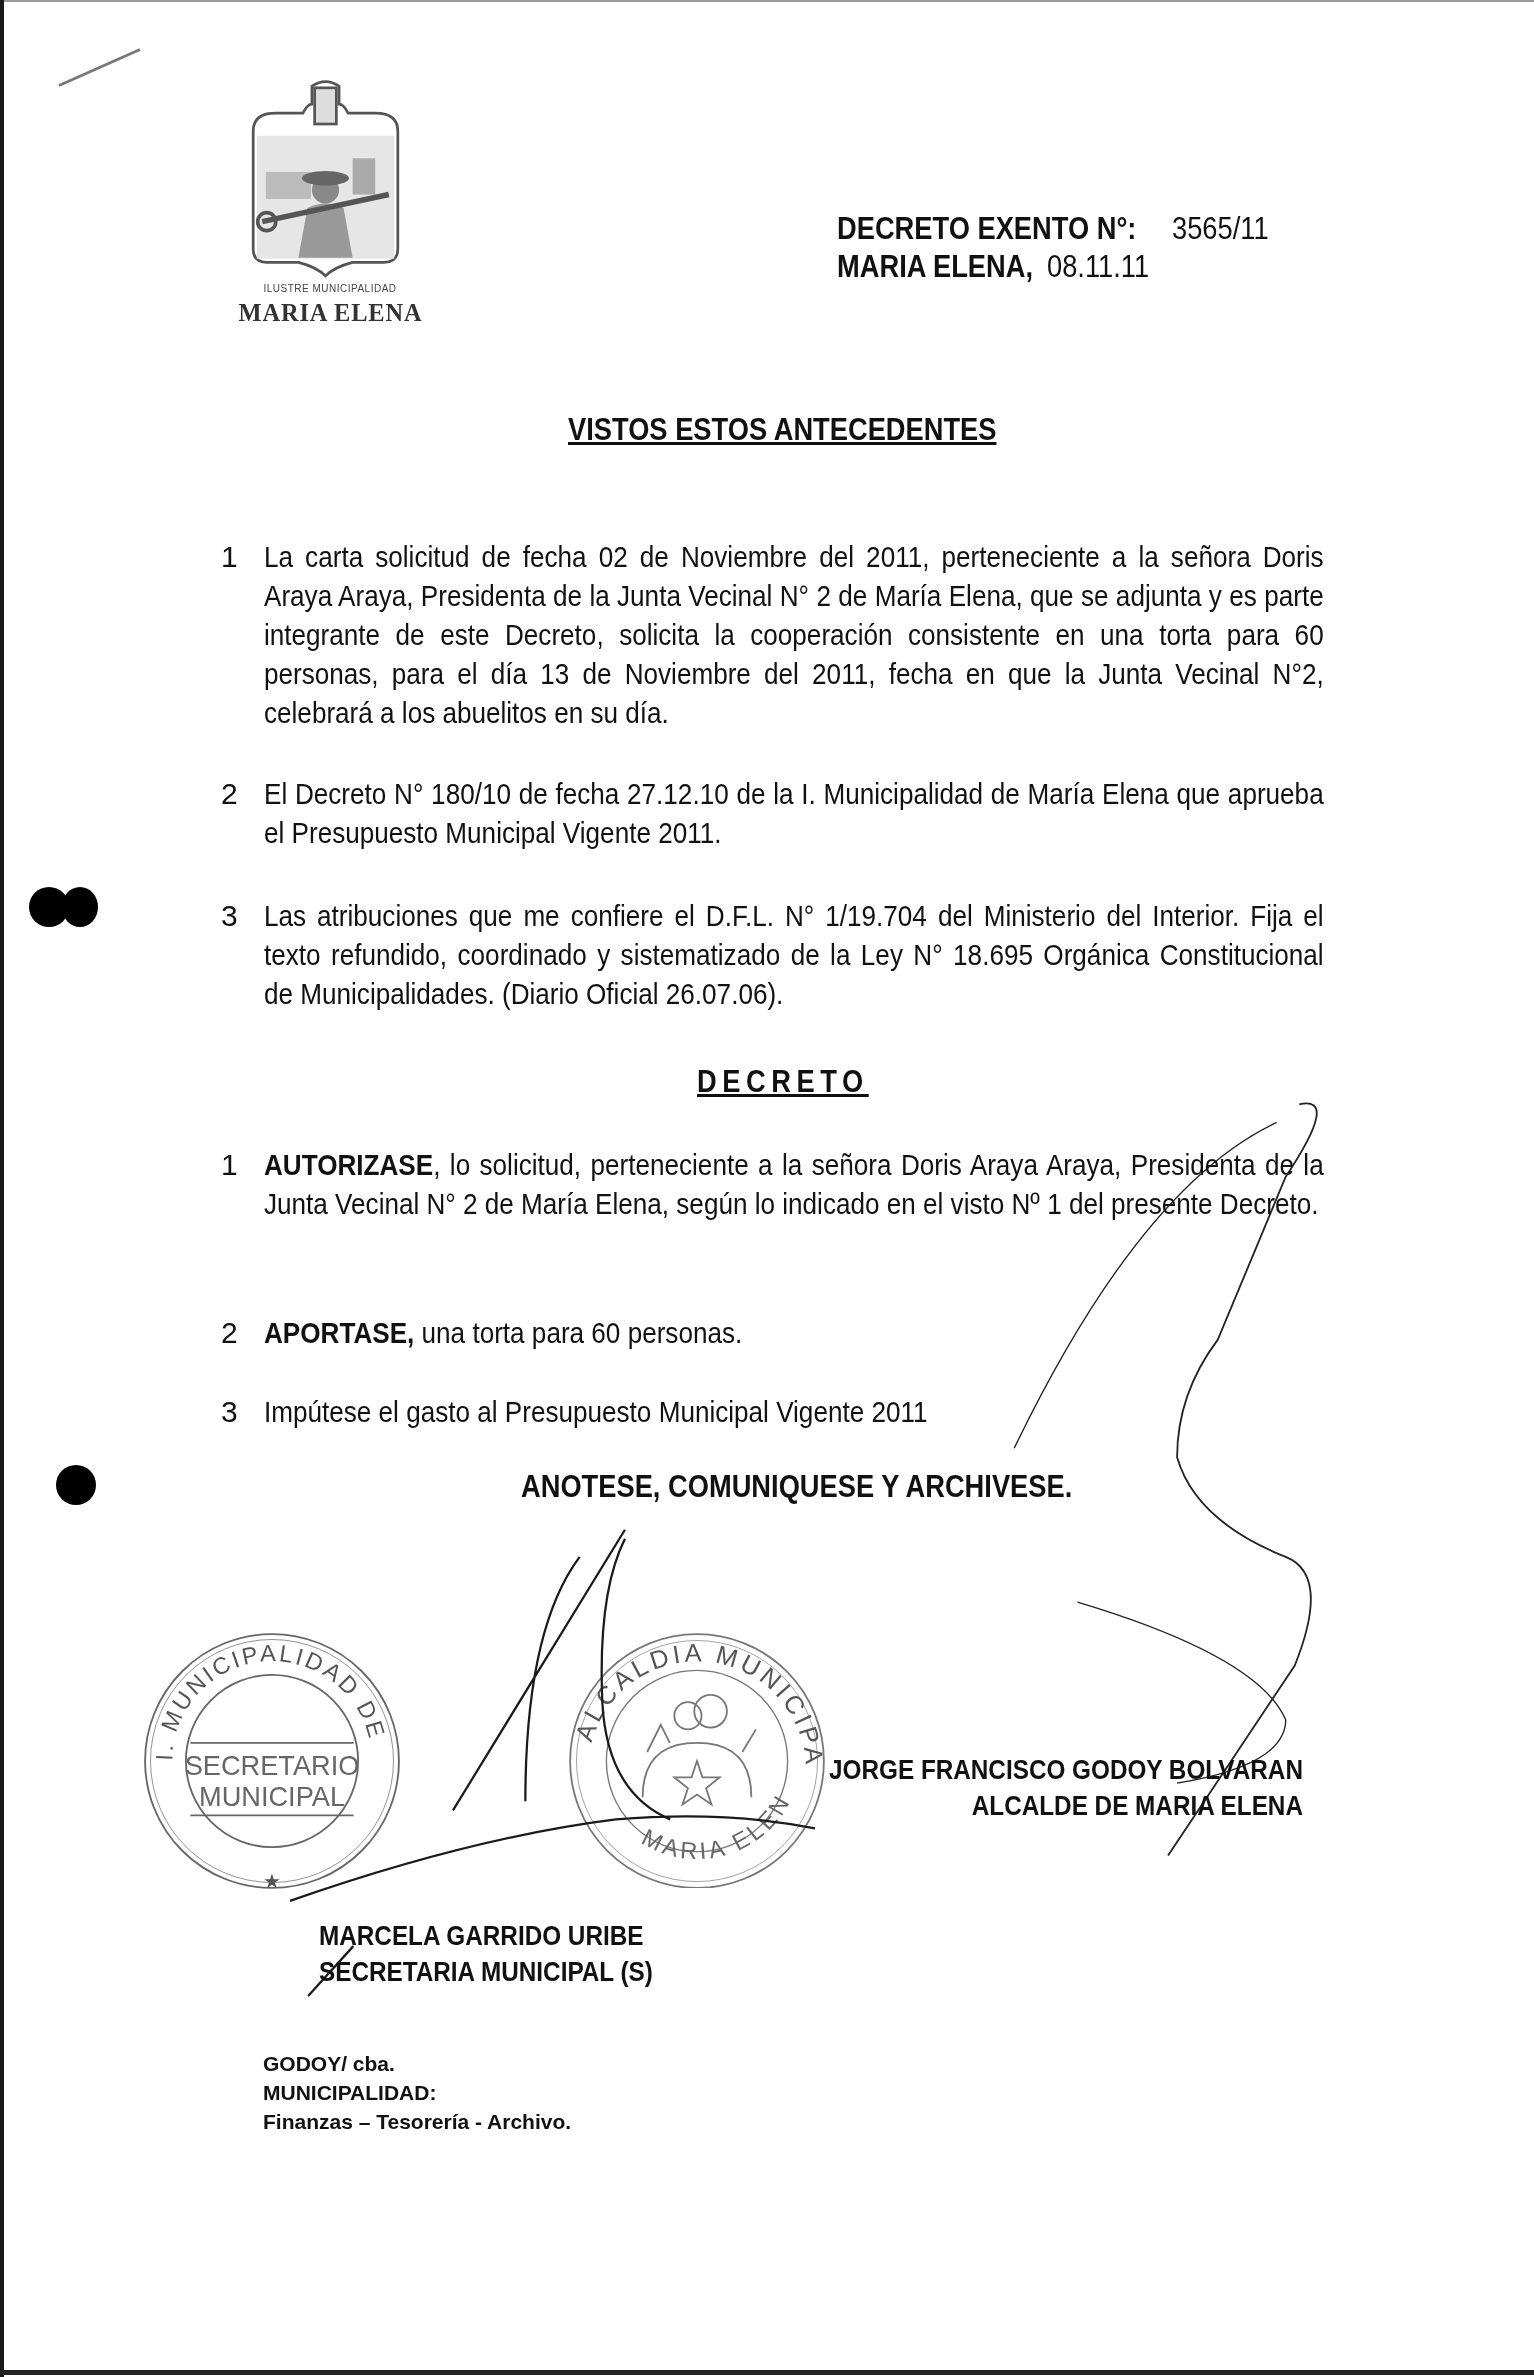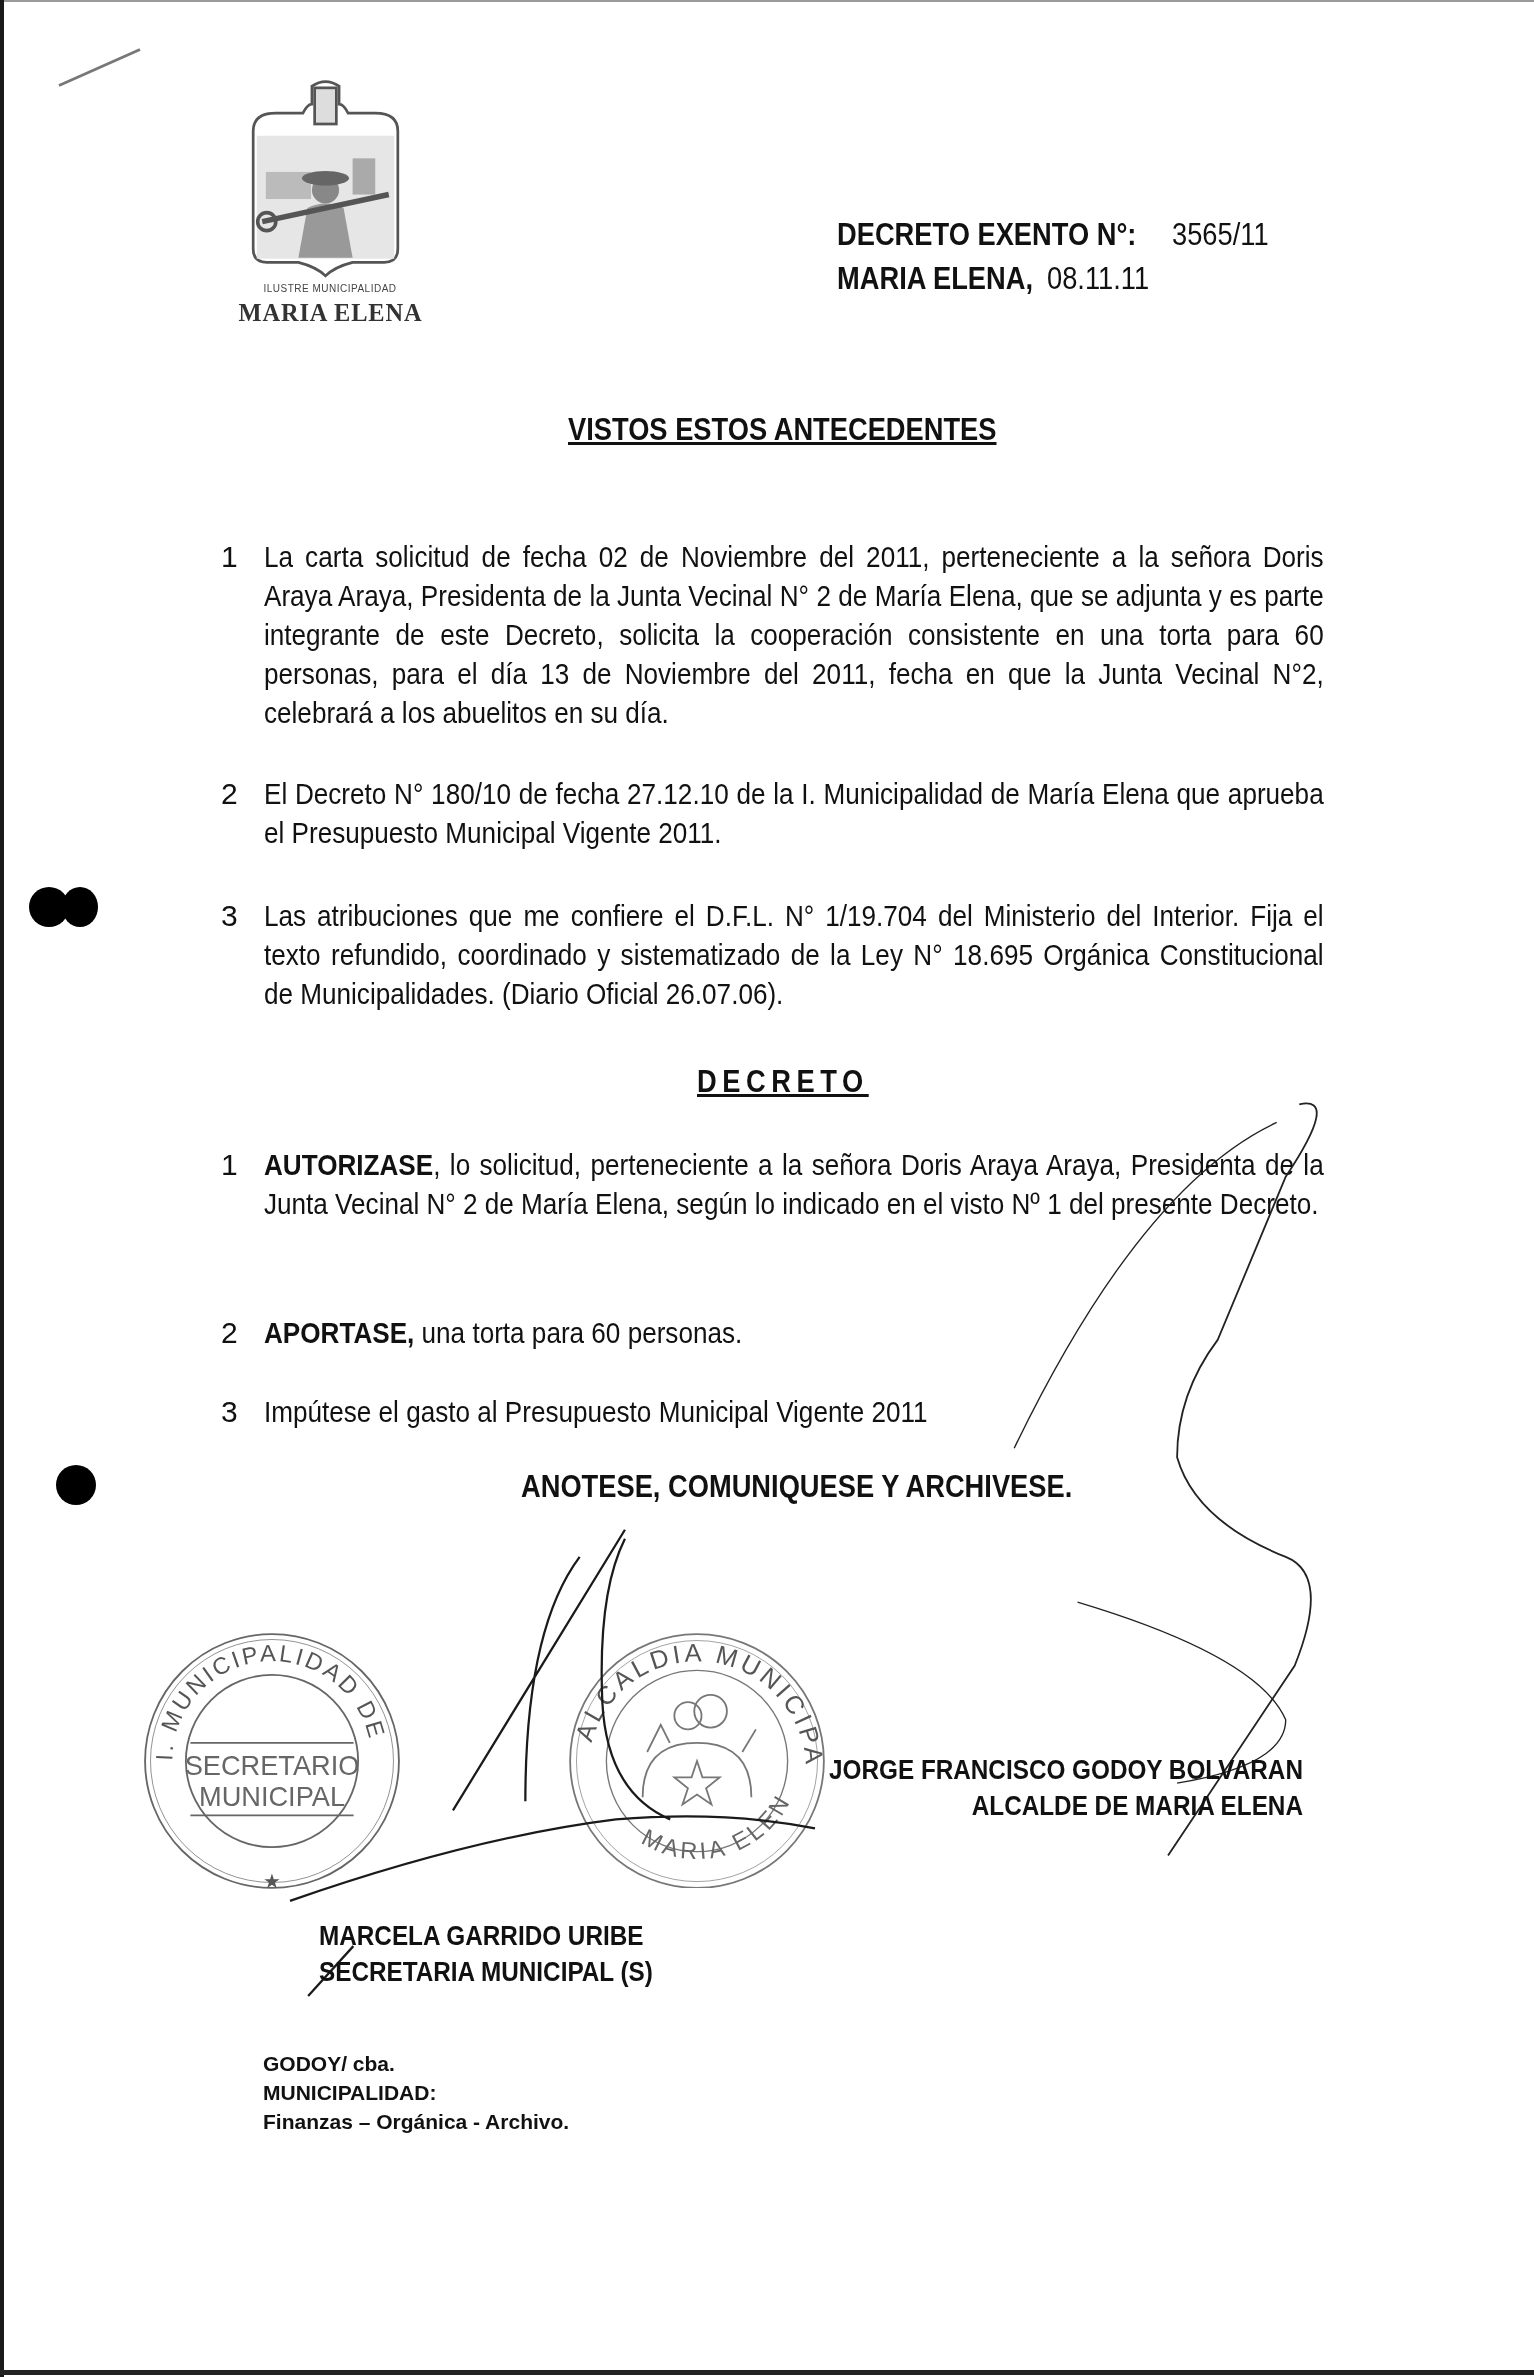--- a/index.html
+++ b/index.html
@@ -23,21 +23,21 @@
     font-family: Liberation Sans, sans-serif; font-size: 10px; letter-spacing: 0.5px; color: #444;
   }
   .logo-caption-big {
     position: absolute; left: 222px; top: 299px; width: 217px; text-align: center;
     font-family: "Liberation Serif", serif; font-size: 24.4px; font-weight: bold; letter-spacing: 0.9px; color: #333;
   }
 
   .header-block { position: absolute; left: 837px; top: 210px; font-size: 31px; line-height: 38px; }
   .header-block .lbl { font-weight: bold; transform: scaleX(0.88); transform-origin: left; display: inline-block; }
   .header-block .val { display: inline-block; transform: scaleX(0.88); transform-origin: left; }
-  .hdr-row { white-space: nowrap; position: relative; height: 38px; margin-top: 6px; }
+  .hdr-row { white-space: nowrap; position: relative; height: 38px; }
   .hdr-row .val { position: absolute; }
 
   .section-title {
     position: absolute; font-weight: bold; text-decoration: underline; font-size: 31px;
     transform: scaleX(0.88); transform-origin: left; white-space: nowrap;
   }
   .t-vistos { left: 568px; top: 412px; }
   .t-decreto { left: 697px; top: 1064px; letter-spacing: 6.3px; }
 
   .item { position: absolute; left: 264px; width: 1059px; font-size: 30px; line-height: 39px; }
@@ -195,15 +195,15 @@
 </div>
 
 <div class="sig-secretaria">
   <div>MARCELA GARRIDO URIBE</div>
   <div>SECRETARIA MUNICIPAL (S)</div>
 </div>
 
 <div class="footer">
   <div>GODOY/ cba.</div>
   <div>MUNICIPALIDAD:</div>
-  <div>Finanzas – Orgánica - Archivo.</div>
+  <div>Finanzas – Tesorería - Archivo.</div>
 </div>
 
 
 </body></html>

